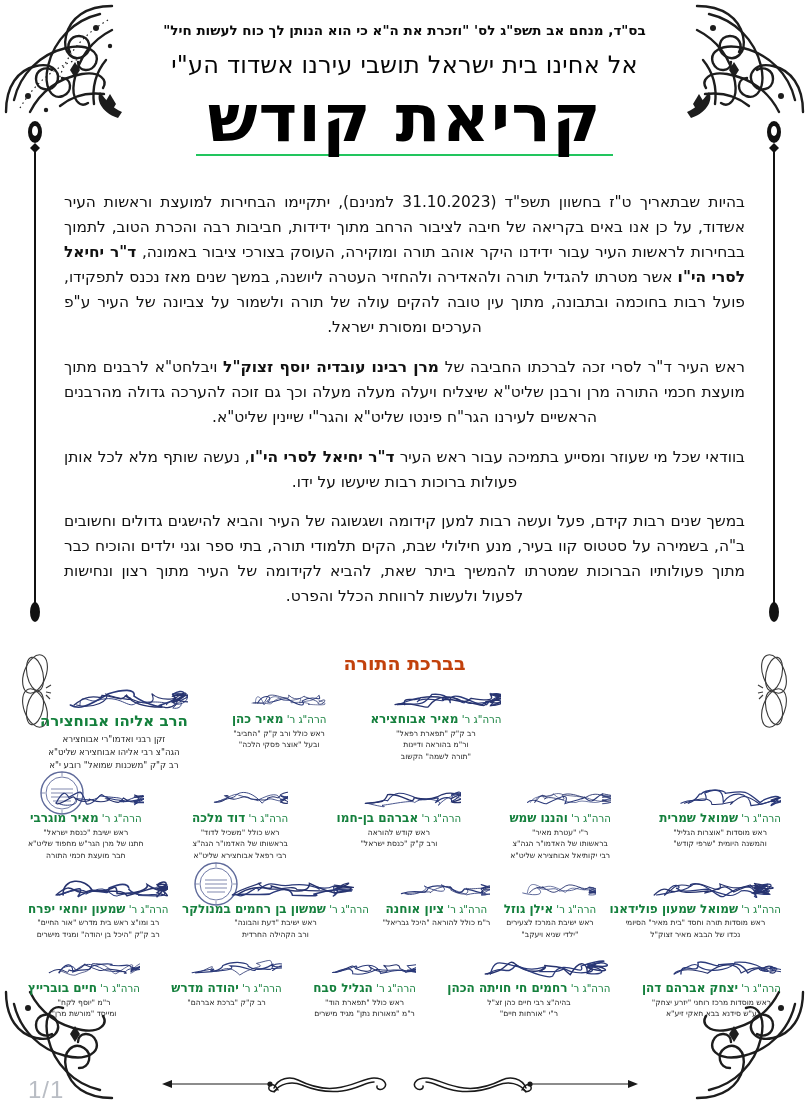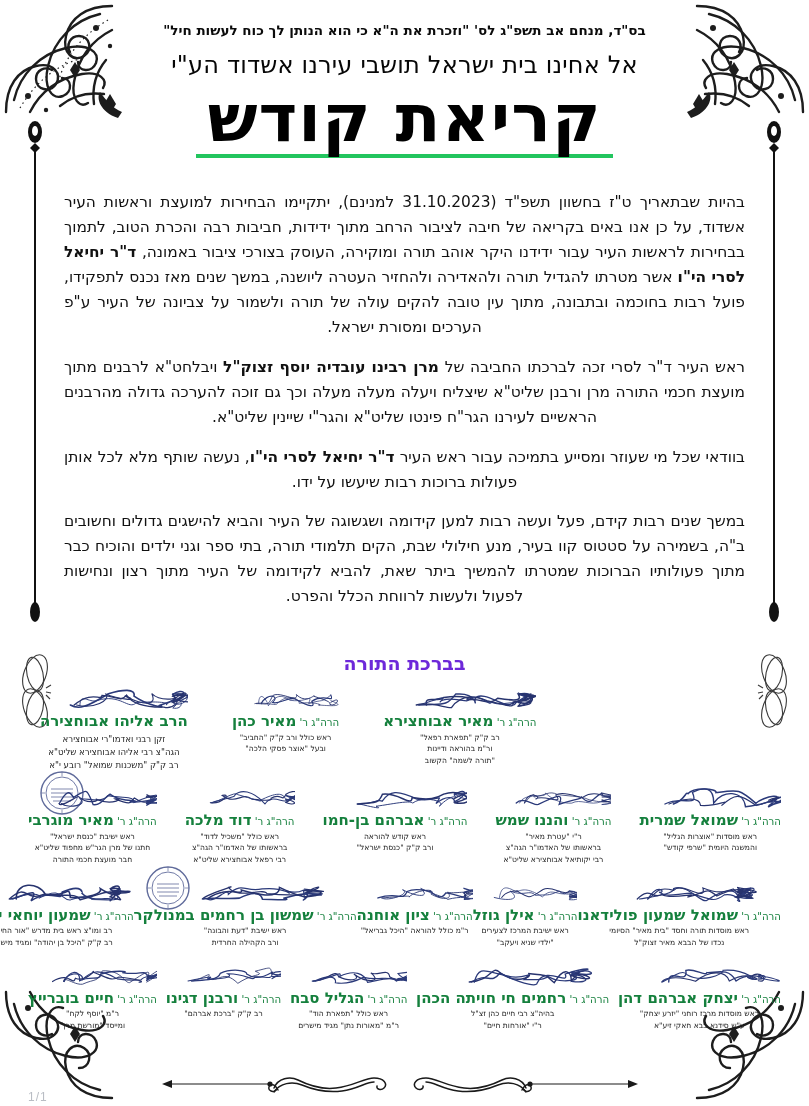--- a/index.html
+++ b/index.html
@@ -43,21 +43,21 @@
   .to-line{
     font-size:24px;font-weight:400;
     margin-top:13px;color:#060606;
     letter-spacing:.2px;
   }
   .big-title{
     font-size:66px;font-weight:700;
     margin-top:6px;line-height:1.02;
     color:#000;
     display:inline-block;
-    border-bottom:4px solid #22c55e;
+    border-bottom:2px solid #22c55e;
     padding:0 12px 2px 12px;
     letter-spacing:1px;
   }
 
   
   .body-wrap{
     position:absolute;
     left:64px;right:64px;top:190px;
     text-align:justify;
     direction:rtl;
@@ -68,21 +68,21 @@
     line-height:1.62;
     text-align:justify;
     text-align-last:center;
     color:#111;
   }
   p.para b{font-weight:700;}
 
   
   .bless{
     position:absolute;left:0;right:0;top:652px;
-    text-align:center;font-size:19px;font-weight:700;color:#6d28d9;
+    text-align:center;font-size:19px;font-weight:700;color:#c2410c;
   }
 
   
   .sigs{position:absolute;left:28px;right:28px;top:686px;}
   .sig-row{display:flex;justify-content:space-between;align-items:flex-start;}
   .sig-row.r1{justify-content:flex-end;gap:44px;padding-left:12px;}
   .sig{
     position:relative;
     text-align:center;
     direction:rtl;
@@ -95,21 +95,21 @@
   .sig .scribble svg{width:100%;height:100%;display:block;}
   .sig .stamp{
     position:absolute;top:-16px;height:48px;width:48px;
     opacity:.75;
   }
   .sig .stamp svg{width:100%;height:100%;}
   .nm{
     font-size:10.2px;font-weight:400;color:#15803d;
     line-height:1.32;white-space:nowrap;
   }
-  .nm b{font-weight:700;font-size:15px;}
+  .nm b{font-weight:700;font-size:12px;}
   .sub{
     font-size:7.6px;color:#1b1b1b;line-height:1.4;
     white-space:nowrap;margin-top:1px;
   }
   .sub.big{font-size:8.4px;}
 
   
   .sig-main .nm{font-size:14px;}
   .sig-main .nm b{font-size:15px;}
   .sig-main .sub{font-size:8.6px;}
@@ -117,21 +117,21 @@
   .row2,.row3,.row4,.row5{margin-top:14px;}
 
   
   .bottom-flourish{
     position:absolute;left:150px;width:500px;height:34px;bottom:6px;
   }
   .bottom-flourish svg{width:100%;height:100%;display:block;}
 
   .pagenum{
     position:absolute;left:28px;bottom:2px;
-    font-size:12px;color:#b9bdc4;font-weight:400;
+    font-size:24px;color:#b9bdc4;font-weight:400;
     font-family:"Liberation Sans",sans-serif;
     letter-spacing:1px;
   }
 
   .ink{stroke:#2b3a7a;fill:none;stroke-width:1.1;stroke-linecap:round;}
 </style>
 </head>
 <body>
 
 <div class="page">
@@ -544,21 +544,21 @@
         <div class="sig">
           <div class="scribble">
             <svg viewBox="0 0 140 30">
               <g class="ink">
                 <path d="M31.0 21.0 C39.2 19.9,62.7 21.6,65.8 11.9 C79.7 5.3,98.8 8.0,97.9 12.7 C115.6 25.3,134.6 3.7,128.3 12.1 C145.1 17.6,146.7 5.7,128.8 18.1" stroke="#2b3a7a" fill="none" stroke-width="1.54" stroke-linecap="round"></path>
                 <path d="M30.5 21.0 C37.6 22.7,59.9 5.9,50.1 17.3 C63.6 25.4,68.0 5.1,87.2 23.9 C105.9 10.9,122.2 15.2,108.3 9.2 C129.7 3.8,125.7 3.4,128.8 12.8" stroke="#27336e" fill="none" stroke-width="1.02" stroke-linecap="round"></path>
                 <path d="M26.7 21.0 C46.7 17.0,62.4 13.9,49.8 18.9 C68.0 18.6,82.7 16.7,74.9 12.3 C96.2 11.7,107.3 22.9,107.8 16.0 C121.5 15.0,128.6 20.3,128.8 12.2 C137.6 5.1,165.6 15.5,128.8 15.6" stroke="#2b3a7a" fill="none" stroke-width="1.35" stroke-linecap="round"></path>
               </g>
             </svg>
           </div>
-          <div class="nm"><span>הרה"ג ר' </span><b>ורבנן דגינו</b></div>
+          <div class="nm"><span>הרה"ג ר' </span><b>יהודה מדרש</b></div>
           <div class="sub">רב ק"ק "ברכת אברהם"</div>
         </div>
         <div class="sig">
           <div class="scribble">
             <svg viewBox="0 0 140 30">
               <g class="ink">
                 <path d="M39.0 21.0 C39.2 12.7,60.1 8.5,59.2 18.6 C68.3 10.3,75.7 5.8,96.9 18.1 C106.3 19.8,113.6 19.7,122.4 19.4 C129.2 11.0,145.4 21.2,128.8 14.7" stroke="#2b3a7a" fill="none" stroke-width="1.19" stroke-linecap="round"></path>
                 <path d="M26.6 21.0 C45.6 9.4,48.2 26.7,51.5 17.4 C62.2 22.3,74.6 6.7,70.3 10.7 C86.6 16.6,90.0 21.1,98.7 16.1 C118.2 18.2,128.1 21.6,120.6 21.7" stroke="#27336e" fill="none" stroke-width="1.28" stroke-linecap="round"></path>
                 <path d="M39.2 21.0 C45.3 9.4,56.5 6.6,56.1 20.0 C67.9 14.1,78.3 20.9,79.0 13.1 C91.6 8.1,113.5 10.0,102.3 11.3 C121.4 14.6,125.1 8.3,128.8 13.3 C135.5 19.3,157.4 4.9,128.8 17.7 C152.7 17.8,147.8 7.1,128.8 19.8" stroke="#2b3a7a" fill="none" stroke-width="1.46" stroke-linecap="round"></path>
                 <path d="M38.6 21.0 C37.6 13.8,50.0 25.1,59.2 23.9 C73.4 17.4,74.7 22.6,80.7 9.4 C101.9 8.3,104.3 22.7,110.2 22.2 C126.2 11.8,135.7 4.9,128.8 18.4 C144.4 3.0,157.5 5.2,128.8 21.6" stroke="#27336e" fill="none" stroke-width="0.92" stroke-linecap="round"></path>

